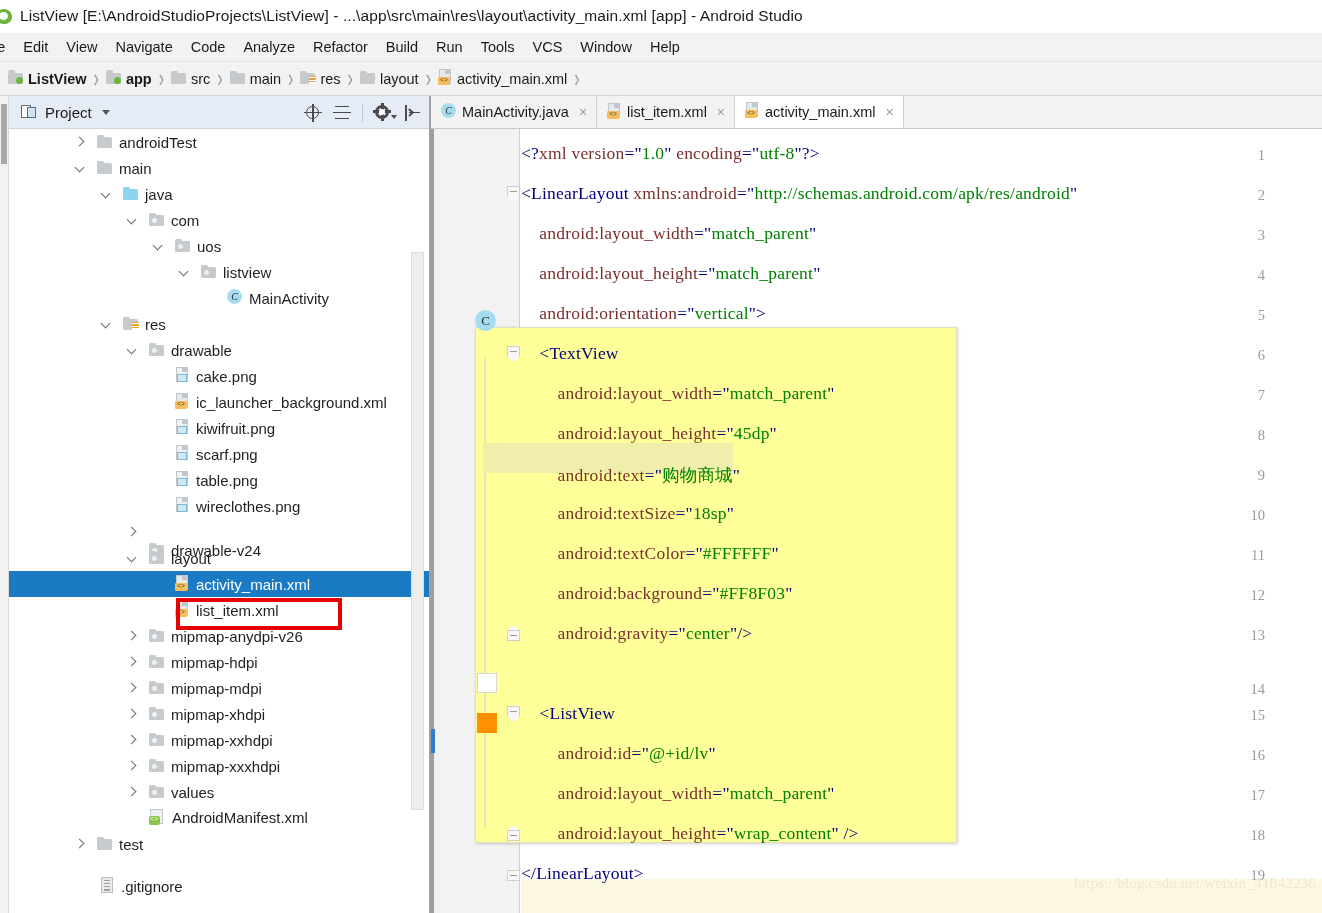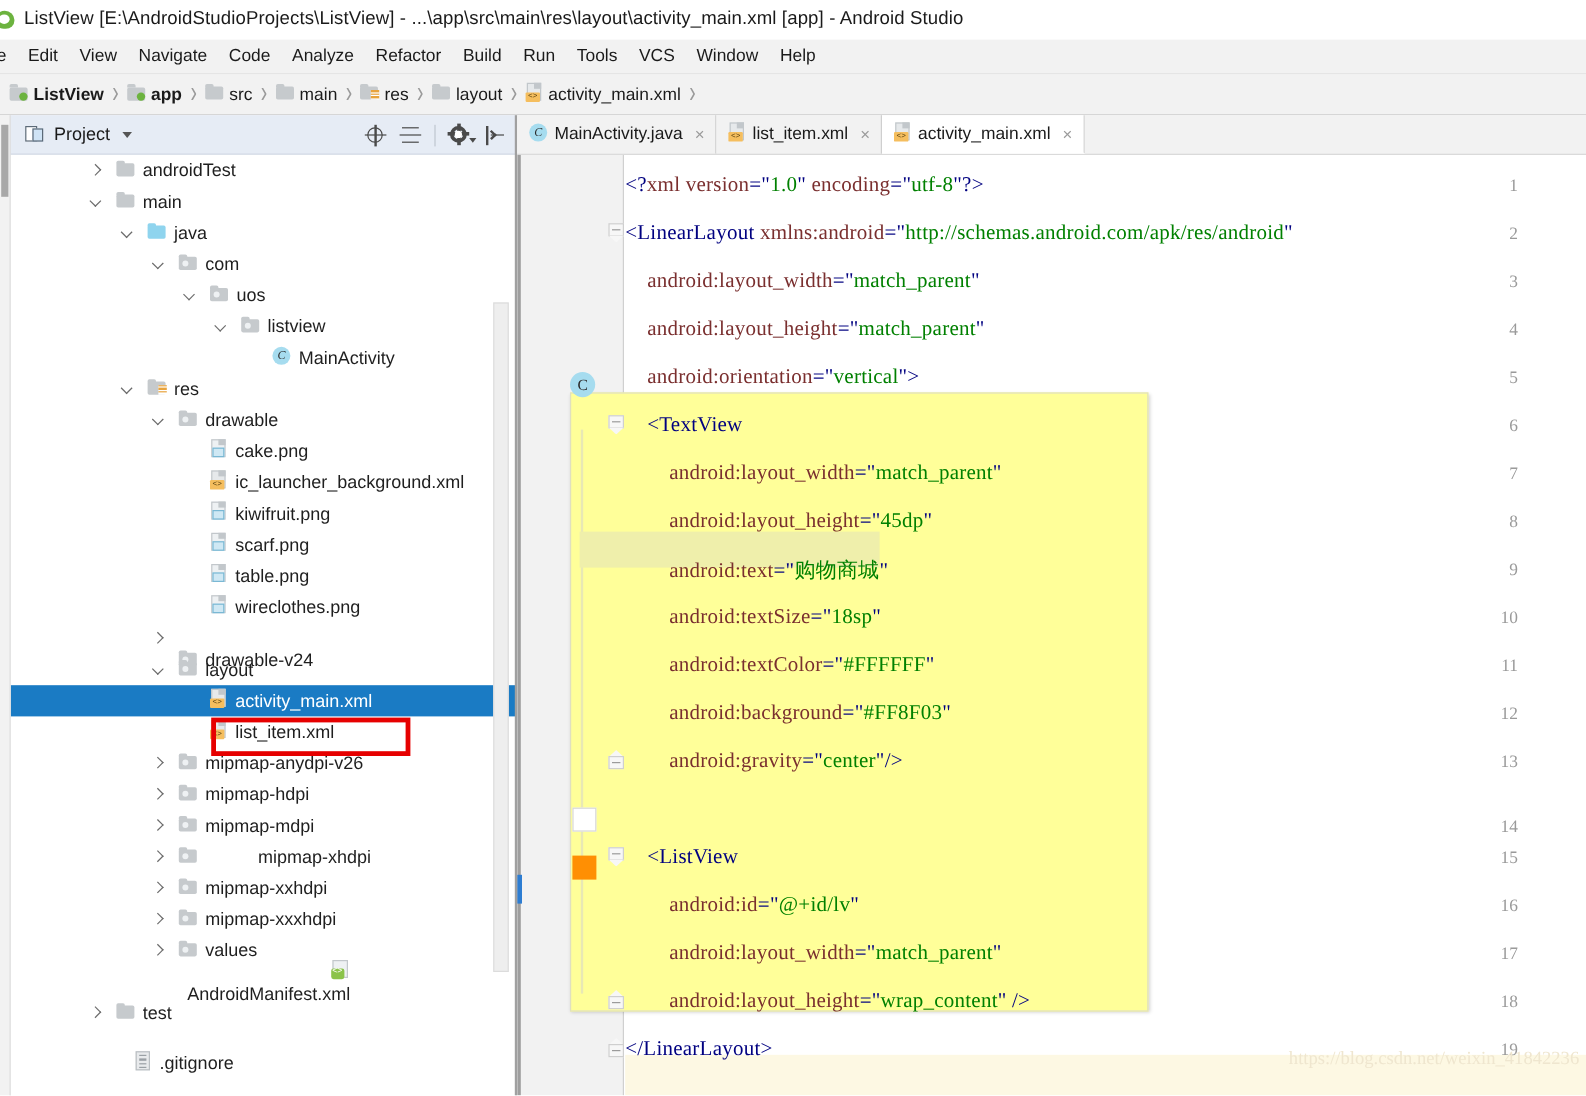--- a/index.html
+++ b/index.html
@@ -509,21 +509,21 @@
       </div>
       <div class="trow">
         <span class="arrow" style="left:116px"></span>
         <span style="position:absolute;left:140px;display:flex;">
           <span><span class="ic ic-folder"><i class="t"></i><i class="b"></i><i class="dot"></i></span></span>
           <span class="lbl" style="margin-left:7px">mipmap-mdpi</span>
         </span>
       </div>
       <div class="trow">
         <span class="arrow" style="left:116px"></span>
-        <span style="position:absolute;left:140px;display:flex;align-items:flex-start;gap:44px;">
+        <span style="position:absolute;left:140px;display:flex;align-items:flex-start;">
           <span><span class="ic ic-folder"><i class="t"></i><i class="b"></i><i class="dot"></i></span></span>
           <span class="lbl" style="margin-left:7px">mipmap-xhdpi</span>
         </span>
       </div>
       <div class="trow">
         <span class="arrow" style="left:116px"></span>
         <span style="position:absolute;left:140px;display:flex;align-items:center;">
           <span><span class="ic ic-folder"><i class="t"></i><i class="b"></i><i class="dot"></i></span></span>
           <span class="lbl" style="margin-left:7px">mipmap-xxhdpi</span>
         </span>
@@ -536,34 +536,34 @@
         </span>
       </div>
       <div class="trow">
         <span class="arrow" style="left:116px"></span>
         <span style="position:absolute;left:140px;display:flex;align-items:center;">
           <span><span class="ic ic-folder"><i class="t"></i><i class="b"></i><i class="dot"></i></span></span>
           <span class="lbl" style="margin-left:7px">values</span>
         </span>
       </div>
       <div class="trow">
-        <span style="position:absolute;left:140px;display:flex;align-items:flex-end;flex-direction:column;">
+        <span style="position:absolute;left:140px;display:flex;align-items:flex-start;">
           <span><span class="ic ic-manifest"><i class="pg"></i><i class="droid"></i></span></span>
           <span class="lbl" style="margin-left:7px">AndroidManifest.xml</span>
         </span>
       </div>
       <div class="trow">
         <span class="arrow" style="left:64px"></span>
         <span style="position:absolute;left:88px;display:flex;align-items:center;">
           <span><span class="ic ic-folder"><i class="t"></i><i class="b"></i></span></span>
           <span class="lbl" style="margin-left:7px">test</span>
         </span>
       </div>
       <div class="trow">
-        <span style="position:absolute;left:104px;display:flex;align-items:center;margin-top:32px;">
+        <span style="position:absolute;left:92px;display:flex;align-items:center;margin-top:32px;">
           <span><span class="ic ic-gitignore"><i class="pg">
                 <i></i>
                 <i></i>
                 <i></i>
                 <i></i>
               </i></span></span>
           <span class="lbl" style="margin-left:7px">.gitignore</span>
         </span>
       </div>
     </div>

